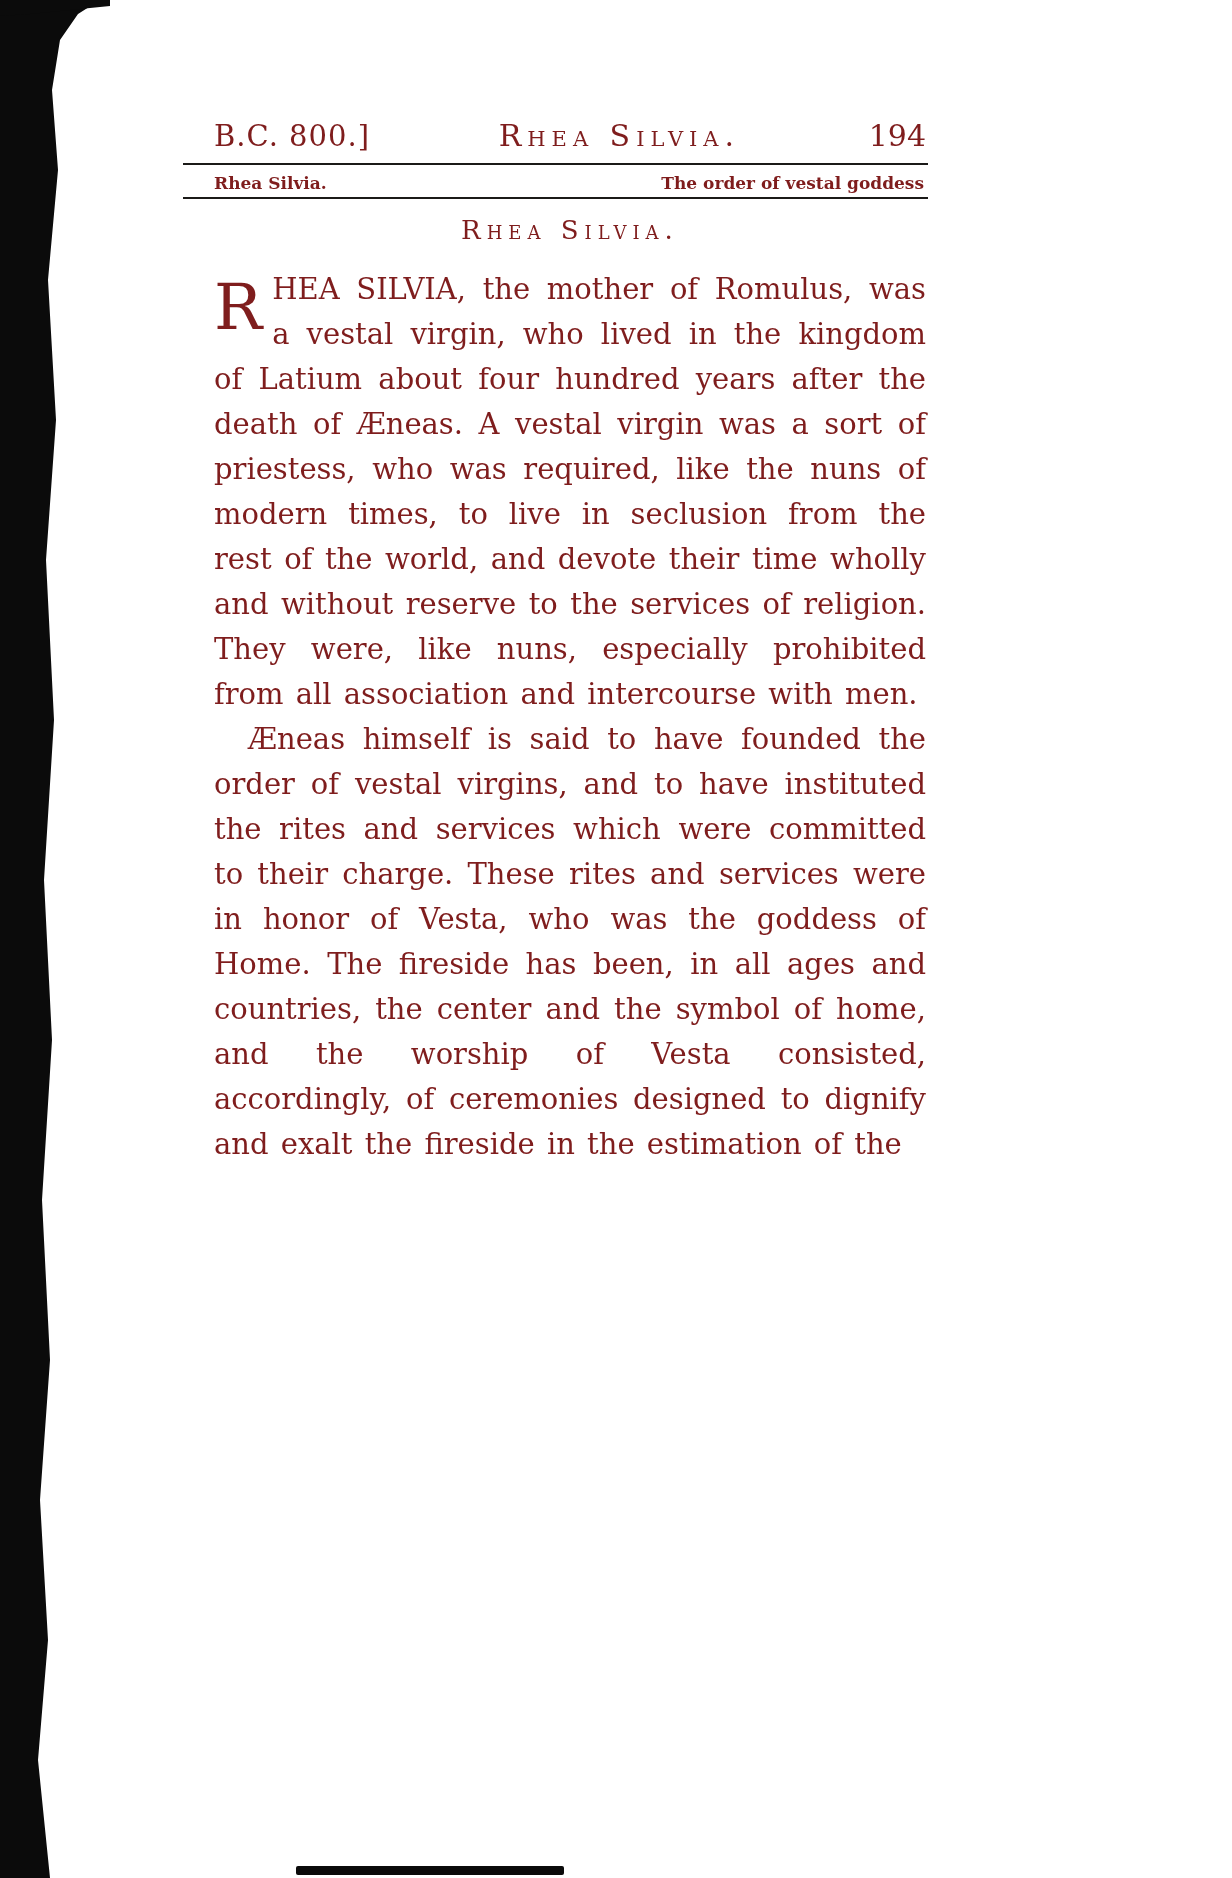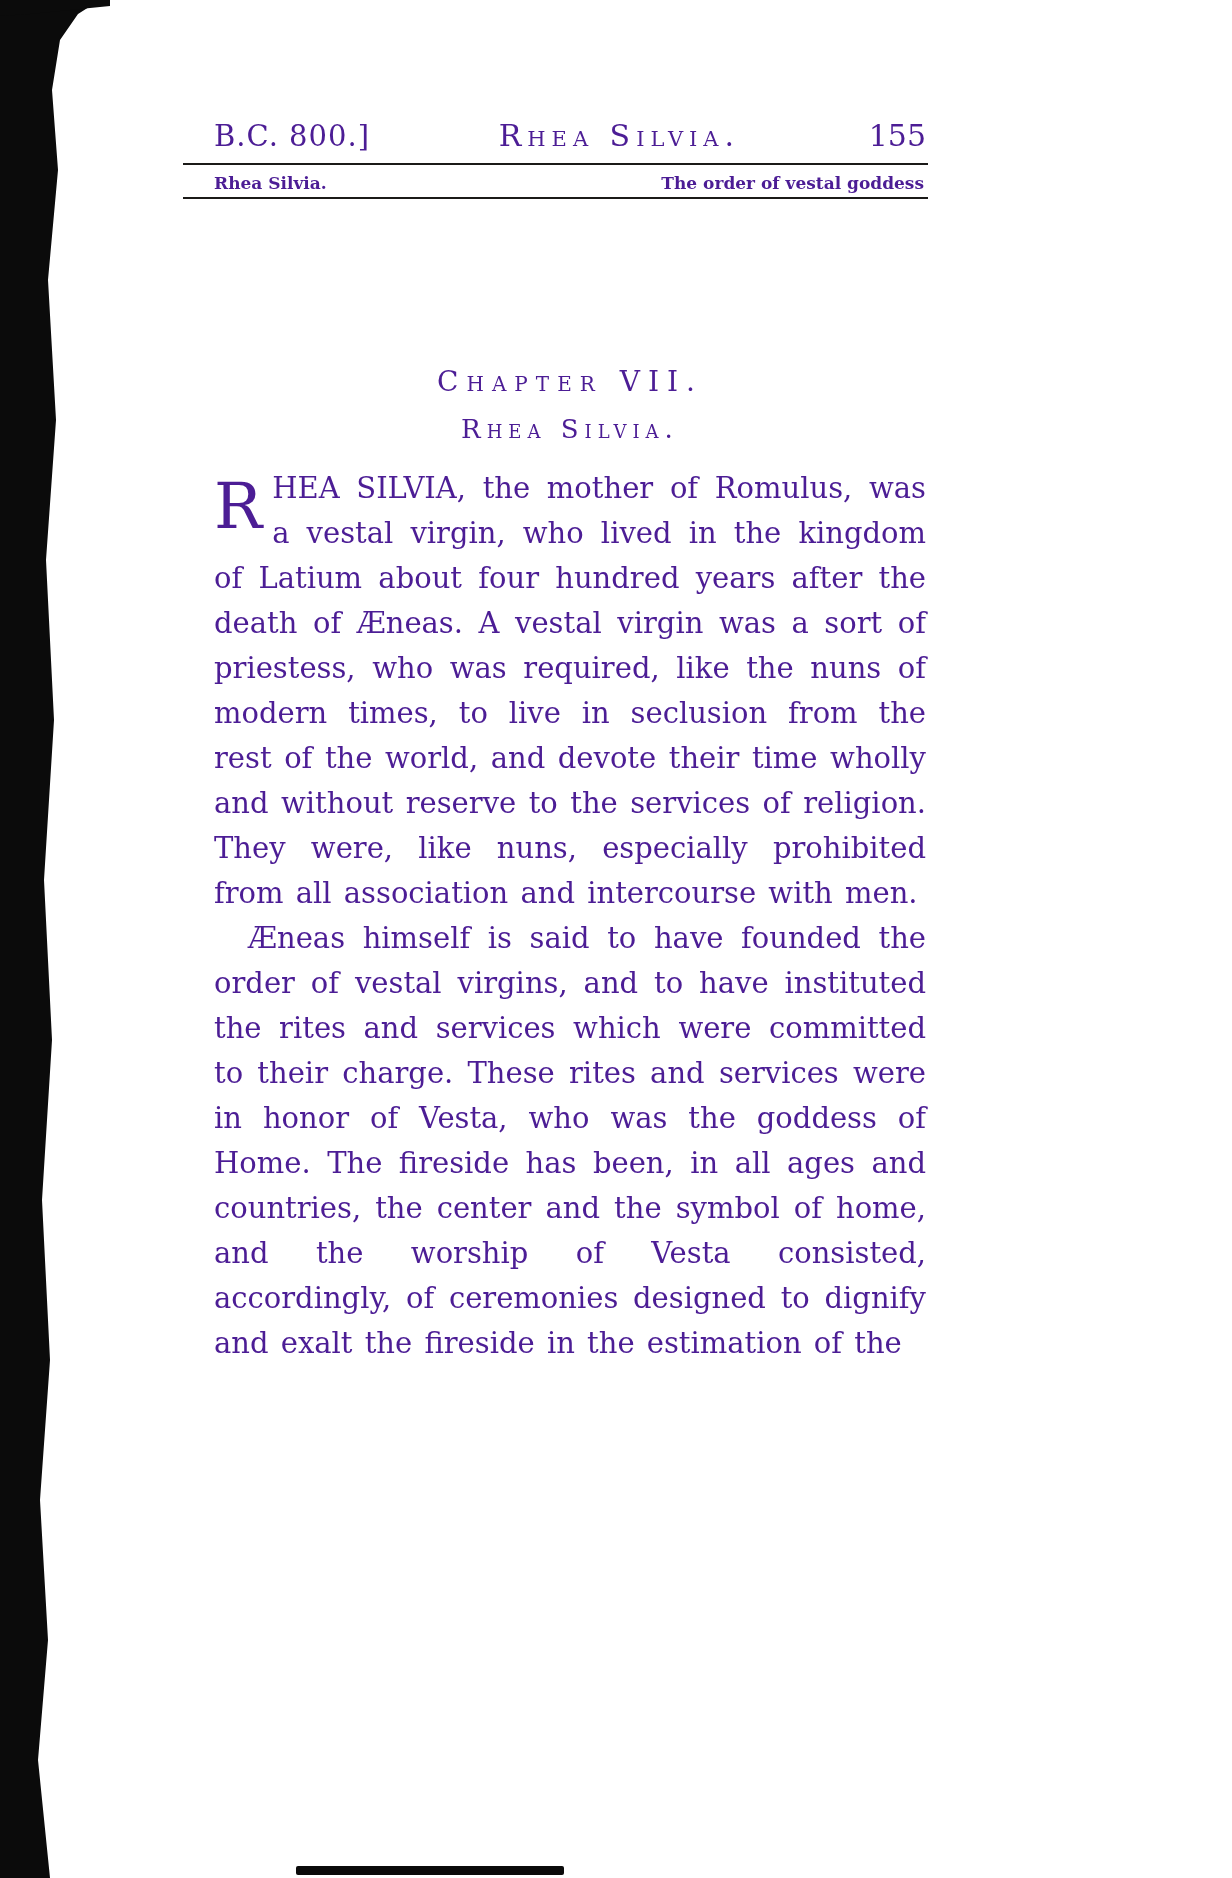--- a/index.html
+++ b/index.html
@@ -2,21 +2,21 @@
 <html><head>
 <meta charset="utf-8">
 <style>
   html,body{margin:0;padding:0;background:#e8e8e4;}
   .page{
     position:relative;
     width:1232px;height:1878px;
     background:#ffffff;
     overflow:hidden;
     font-family:"DejaVu Serif","Liberation Serif",serif;
-    color:#4c1d95;
+    color:#7f1d1d;
   }
   .scan-edge{position:absolute;left:0;top:0;z-index:3;}
   .bottom-artifact{
     position:absolute;left:296px;top:1866px;width:268px;height:9px;
     background:#0a0a0a;border-radius:2px;z-index:3;
   }
   .content{
     position:absolute;
     left:214px;top:118px;
     width:712px;
@@ -81,33 +81,32 @@
     <polygon fill="#0b0b0b" points="0,0 110,0 110,6 70,10 30,14 0,16"></polygon>
   </svg>
 
   <div class="bottom-artifact"></div>
 
   <div class="content">
 
     <div class="running-header">
       <span class="hdr-left">B.C. 800.]</span>
       <span class="hdr-center">Rhea Silvia.</span>
-      <span class="hdr-right">155</span>
+      <span class="hdr-right">194</span>
     </div>
 
     <div class="rule top"></div>
 
     <div class="subheader">
       <span>Rhea Silvia.</span>
       <span>The order of vestal goddess</span>
     </div>
 
     <div class="rule bottom"></div>
 
-    <div class="chapter-heading">Chapter VII.</div>
     <div class="chapter-subtitle">Rhea Silvia.</div>
 
     <p class="body-para first">
       <span class="dropcap">R</span>
       <span>HEA SILVIA, the mother of Romulus, was a vestal virgin, who lived in the kingdom of Latium about four hundred years after the death of Æneas.  A vestal virgin was a sort of priestess, who was required, like the nuns of modern times, to live in seclusion from the rest of the world, and devote their time wholly and without reserve to the services of religion.  They were, like nuns, especially prohibited from all association and intercourse with men.</span>
     </p>
 
     <p class="body-para indent">Æneas himself is said to have founded the order of vestal virgins, and to have instituted the rites and services which were committed to their charge.  These rites and services were in honor of Vesta, who was the goddess of Home.  The fireside has been, in all ages and countries, the center and the symbol of home, and the worship of Vesta consisted, accordingly, of ceremonies designed to dignify and exalt the fireside in the estimation of the</p>
 
   </div>

